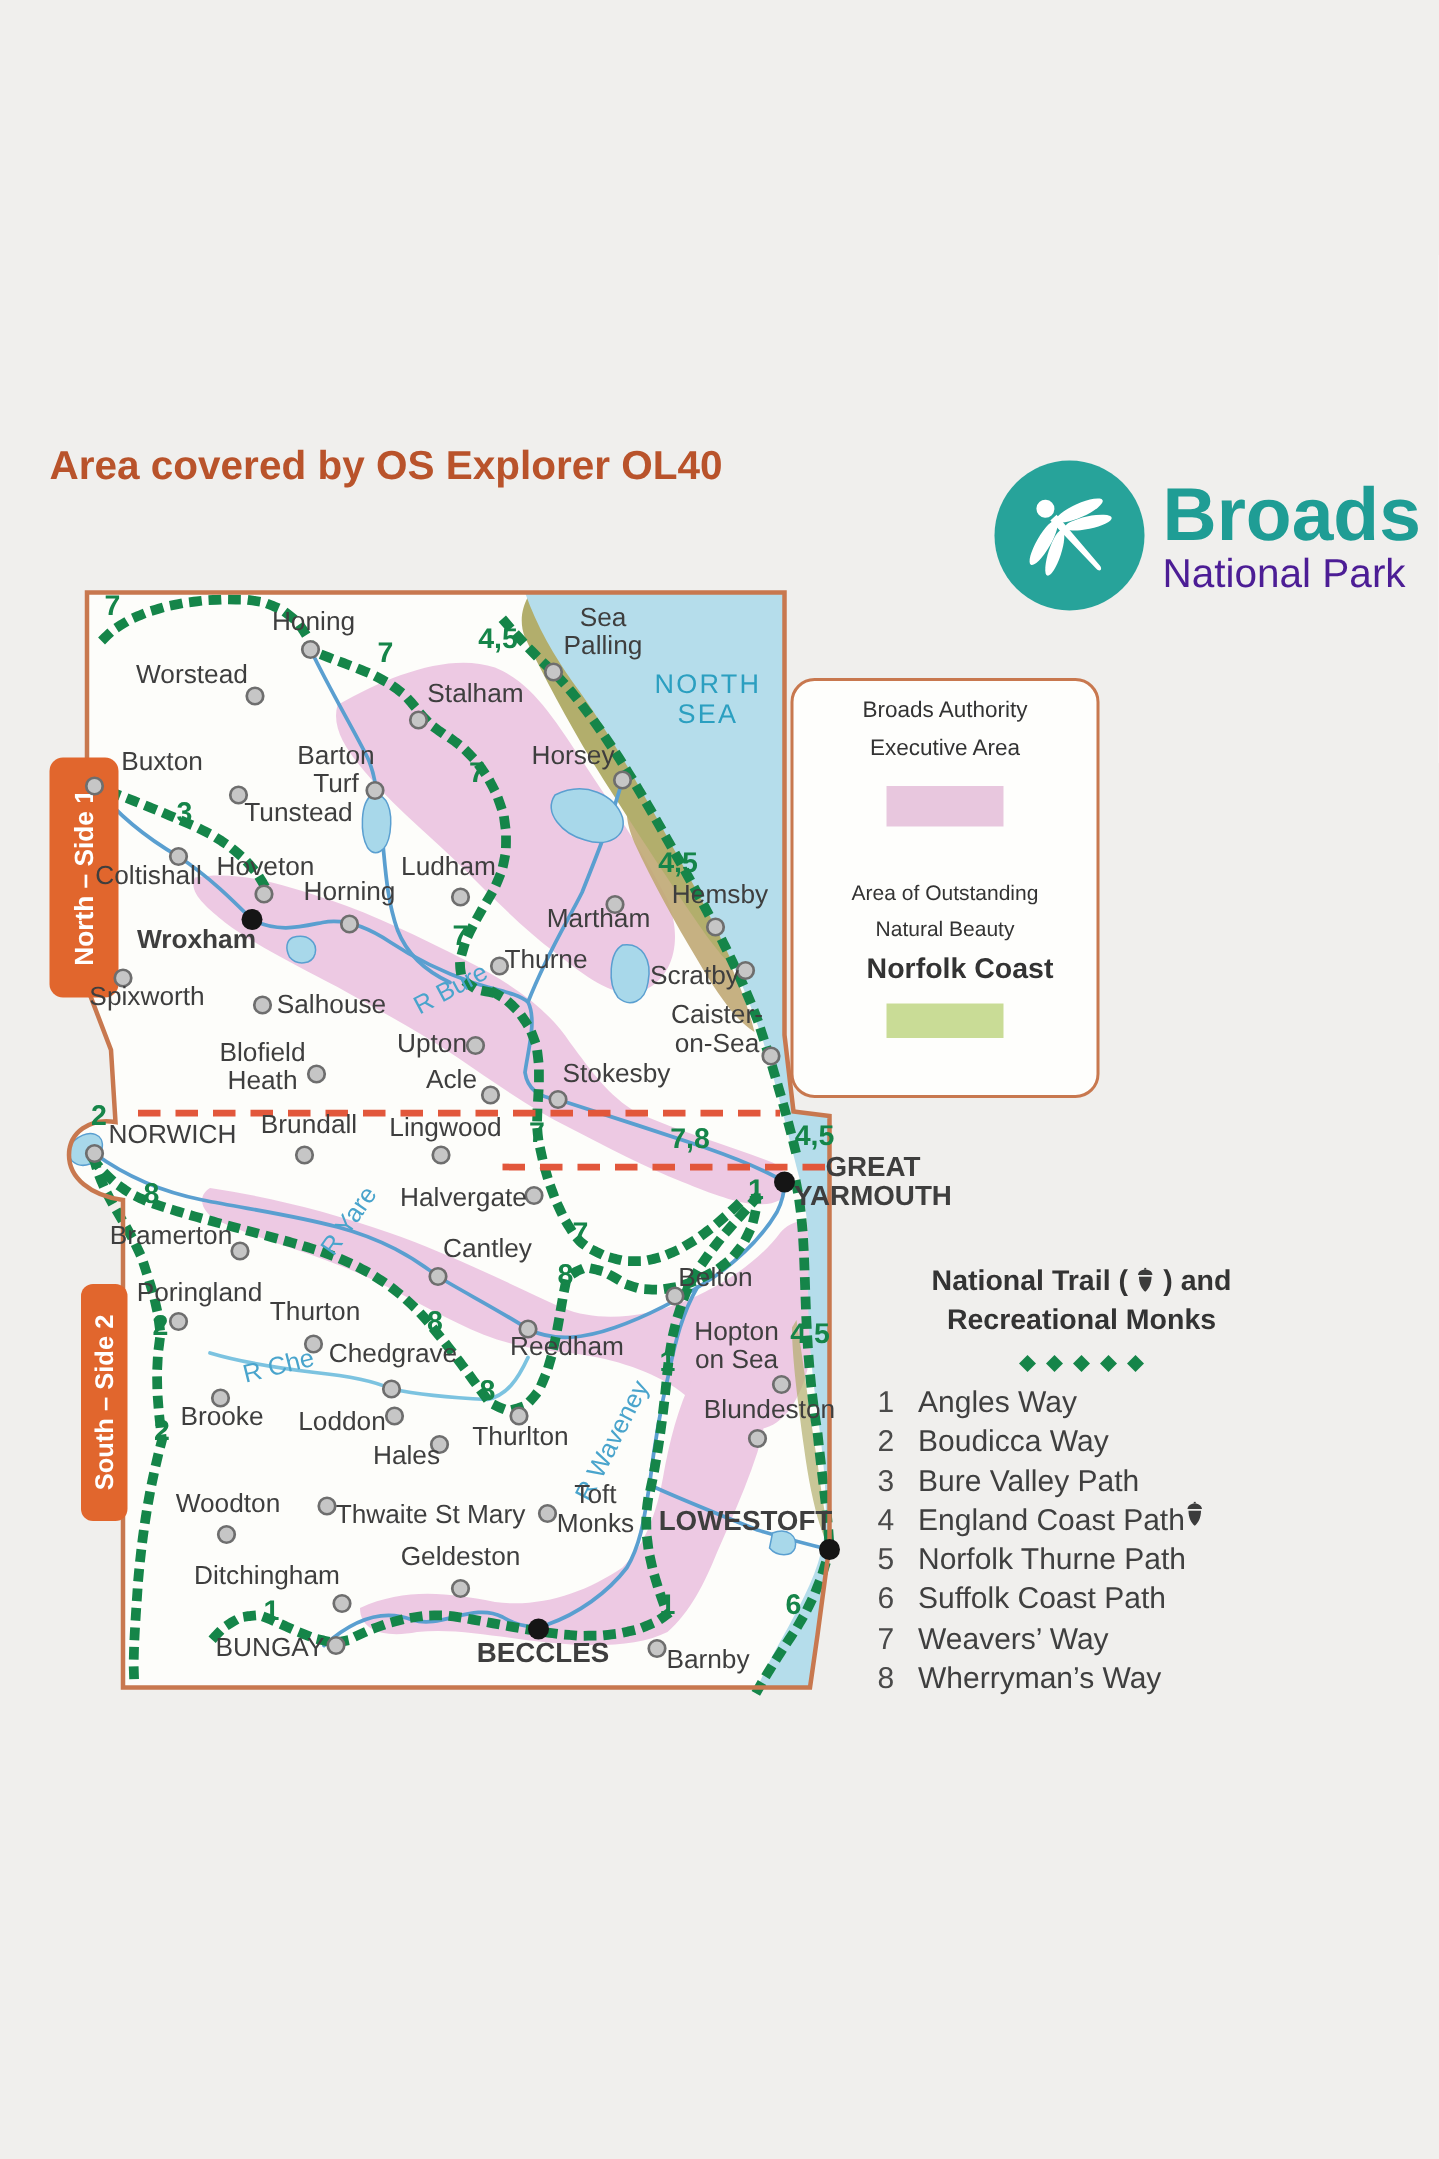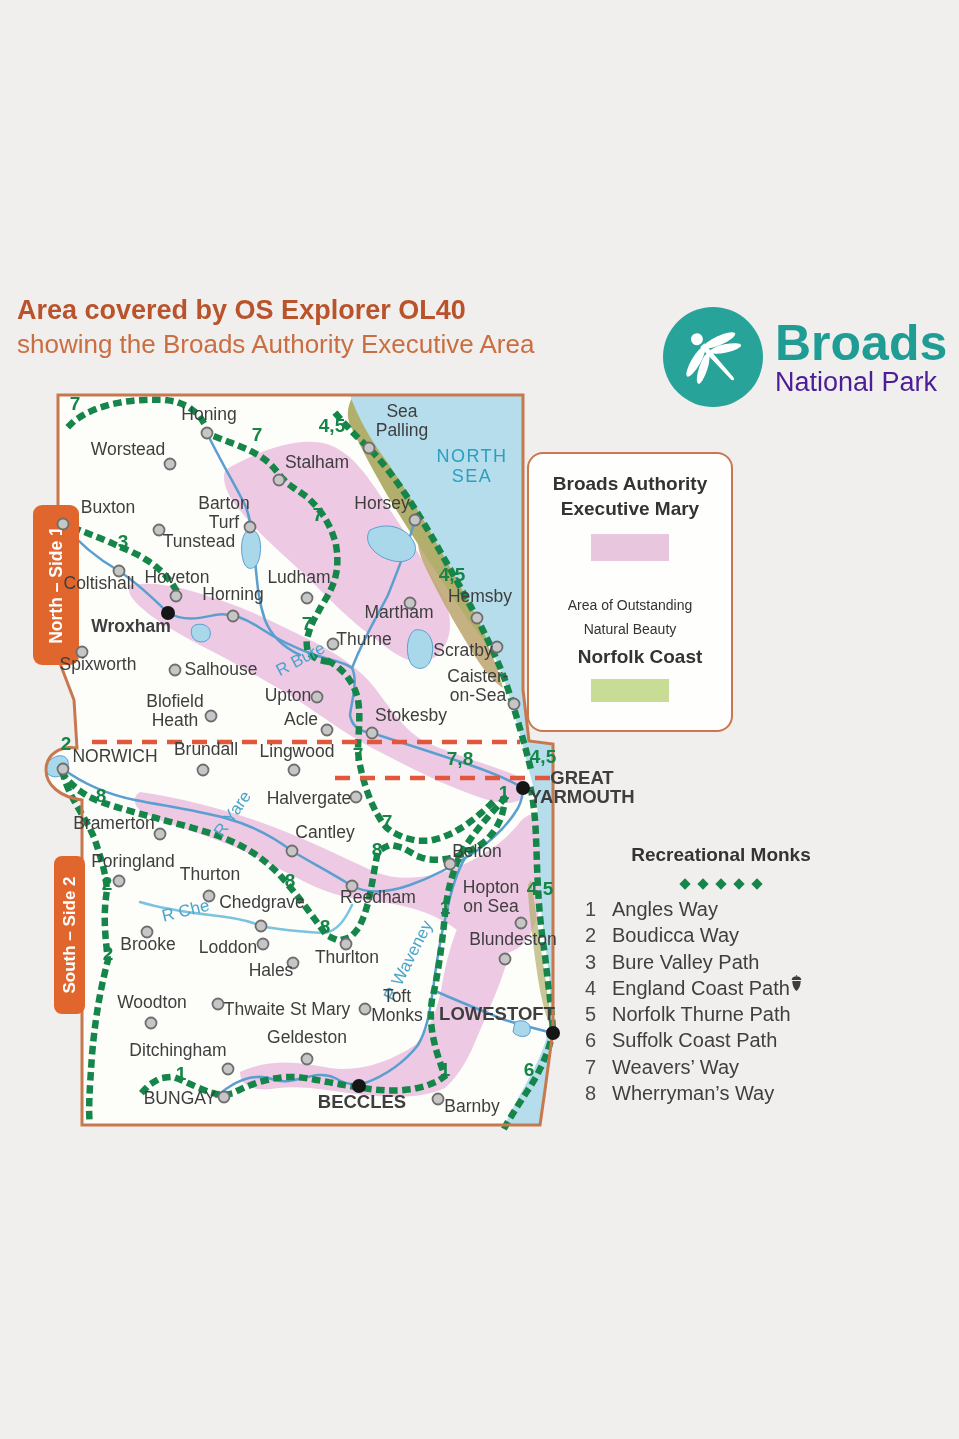--- a/index.html
+++ b/index.html
@@ -1,31 +1,31 @@
 <!DOCTYPE html>
 <html><head>
 <meta charset="utf-8">
 <style>
   html,body{margin:0;padding:0;}
   body{font-family:"Liberation Sans",sans-serif;}
   #page{position:relative;width:959px;height:1439px;background:#f0efed;overflow:hidden;}
   #mapsvg{position:absolute;left:0;top:0;}
   
-  #header{position:absolute;left:17px;top:293px;width:620px;}
+  #header{position:absolute;left:33px;top:293px;width:620px;}
   #title1{font-size:27px;font-weight:bold;color:#b9532b;line-height:34px;}
   #title2{font-size:26px;color:#ca6e42;line-height:34px;}
   
   #logo{position:absolute;left:660px;top:299px;display:flex;gap:10px;}
   #logo-text{margin-top:20px;}
   #logo-name{font-size:50px;font-weight:bold;color:#1f9d95;line-height:48px;}
   #logo-sub{font-size:27px;color:#4c1d95;line-height:30px;}
   
   #legendbox{position:absolute;left:527px;top:452px;width:206px;height:280px;background:#fefefc;
     border:2.5px solid #c8784f;border-radius:16px;text-align:center;box-sizing:border-box;}
-  .lg-title{margin-top:17px;font-size:19px;font-weight:bold;color:#333;line-height:25px;}
+  .lg-title{margin-top:7px;font-size:15px;font-weight:normal;color:#333;line-height:25px;}
   .swatch{margin:13px auto 0;width:78px;height:27px;}
   .lg-plain{margin-top:32px;font-size:14px;color:#333;line-height:24px;}
   .lg-bold{margin-top:5px;font-size:19px;font-weight:bold;color:#333;padding-left:20px;}
   .swatch2{margin:11px auto 0;width:78px;height:23px;}
   
   #traillegend{position:absolute;left:575px;top:842px;width:370px;}
   .tl-title{width:292px;text-align:center;font-size:19px;font-weight:bold;color:#333;line-height:26px;}
   .tl-diamonds{width:292px;text-align:center;margin-top:6px;height:12px;}
   .dmd{display:inline-block;width:8px;height:8px;margin:0 5px;background:#158549;transform:rotate(45deg);}
   #tl-list{margin-top:10px;}
@@ -251,21 +251,20 @@
         <text x="307" y="1043" text-anchor="middle" font-size="17.5" fill="#3e3e3e">Geldeston</text>
         <text x="178" y="1056" text-anchor="middle" font-size="17.5" fill="#3e3e3e">Ditchingham</text>
         <text x="180" y="1104" text-anchor="middle" font-size="17.5" fill="#3e3e3e">BUNGAY</text>
         <text x="362" y="1108" text-anchor="middle" font-size="18.5" fill="#3e3e3e" font-weight="bold">BECCLES</text>
         <text x="472" y="1112" text-anchor="middle" font-size="17.5" fill="#3e3e3e">Barnby</text>
       </g>
   </svg>
 
   <div id="header">
     <div id="title1">Area covered by OS Explorer OL40</div>
-    <div id="title2">showing the Broads Authority Executive Area</div>
   </div>
 
   <div id="logo">
     <svg width="105" height="112" viewBox="0 0 105 112">
       <circle cx="53" cy="58" r="50" fill="#27a39a"></circle>
       <g transform="translate(53,58) rotate(-42)" fill="#ffffff">
         <circle cx="0" cy="-24" r="6"></circle>
         <path d="M-2.8,-16 L2.8,-16 L1.6,28 C1.6,32 -1.6,32 -1.6,28 Z"></path>
         <ellipse cx="-16" cy="-8" rx="17" ry="4.6" transform="rotate(-18 -16 -8)"></ellipse>
         <ellipse cx="16" cy="-8" rx="17" ry="4.6" transform="rotate(18 16 -8)"></ellipse>
@@ -275,33 +274,38 @@
     </svg>
     <div id="logo-text">
       <div id="logo-name">Broads</div>
       <div id="logo-sub">National Park</div>
     </div>
   </div>
 
   <div id="legendbox">
     <div class="lg-title">
       <div>Broads Authority</div>
-      <div>Executive Mary</div>
+      <div>Executive Area</div>
     </div>
     <div class="swatch" style="background: rgb(232, 199, 222);"></div>
     <div class="lg-plain">
       <div>Area of Outstanding</div>
       <div>Natural Beauty</div>
     </div>
     <div class="lg-bold">Norfolk Coast</div>
     <div class="swatch2" style="background: rgb(201, 220, 150);"></div>
   </div>
 
   <div id="traillegend">
     <div class="tl-title">
+      <div><span>National Trail (</span><span class="acorn-slot">
+  <svg class="acorn" width="13" height="17" viewBox="0 0 14 18">
+    <path fill="#3c3c3c" d="M6.3 0 h1.4 v1.4 h-1.4 Z M7 1.2 C4 1.2 1.8 3 1.8 5.2 L12.2 5.2 C12.2 3 10 1.2 7 1.2 Z M2.5 6.4 C2.5 11.4 4.6 15.4 7 17.2 C9.4 15.4 11.5 11.4 11.5 6.4 Z"></path>
+  </svg>
+</span><span>) and</span></div>
       <div>Recreational Monks</div>
     </div>
     <div class="tl-diamonds">
       <span class="dmd"></span><span class="dmd"></span><span class="dmd"></span><span class="dmd"></span><span class="dmd"></span>
     </div>
     <div id="tl-list">
         <div class="tl-row">
           <span class="tl-num">1</span>
           <span class="tl-name">Angles Way</span>
         </div>

